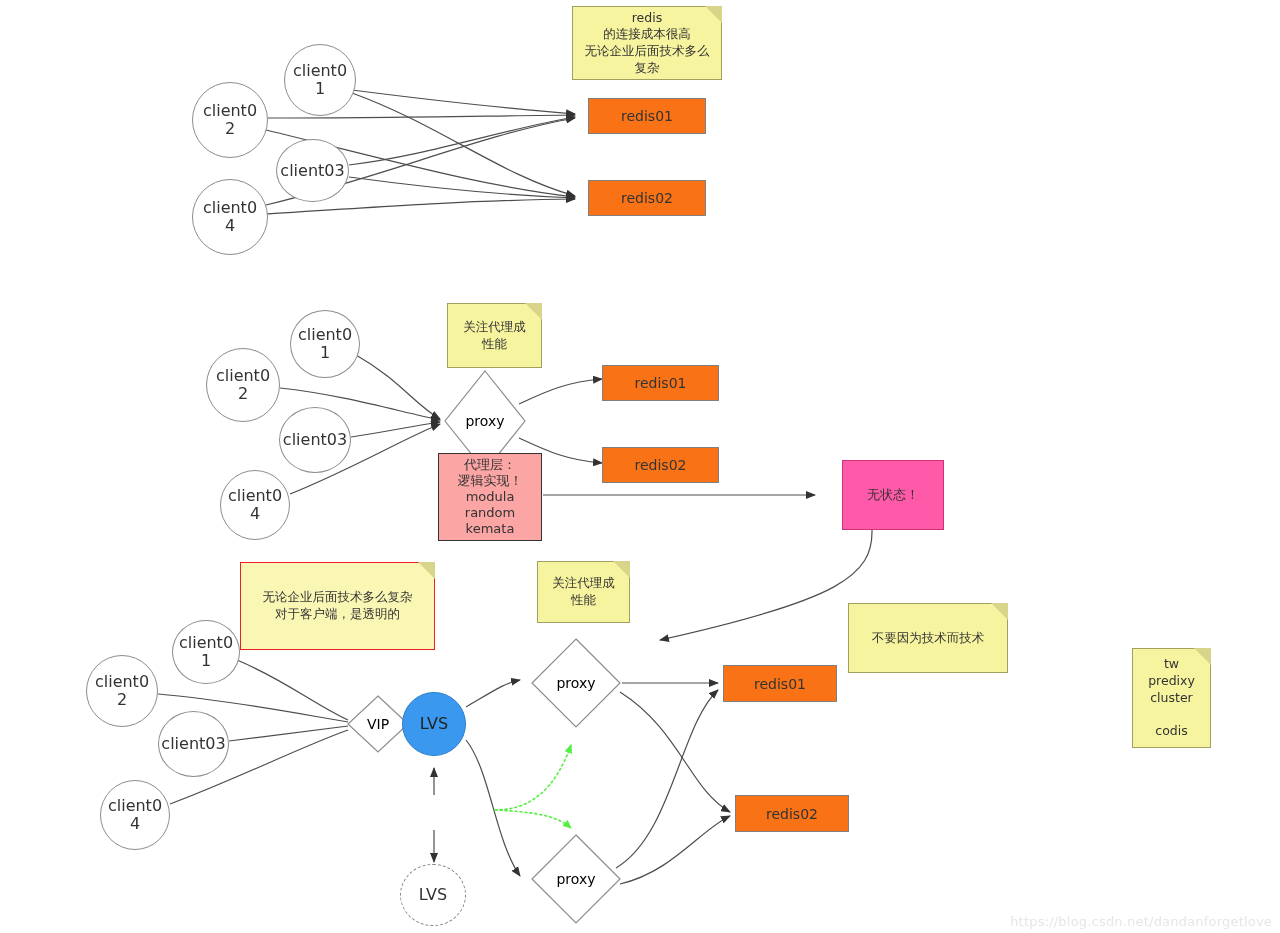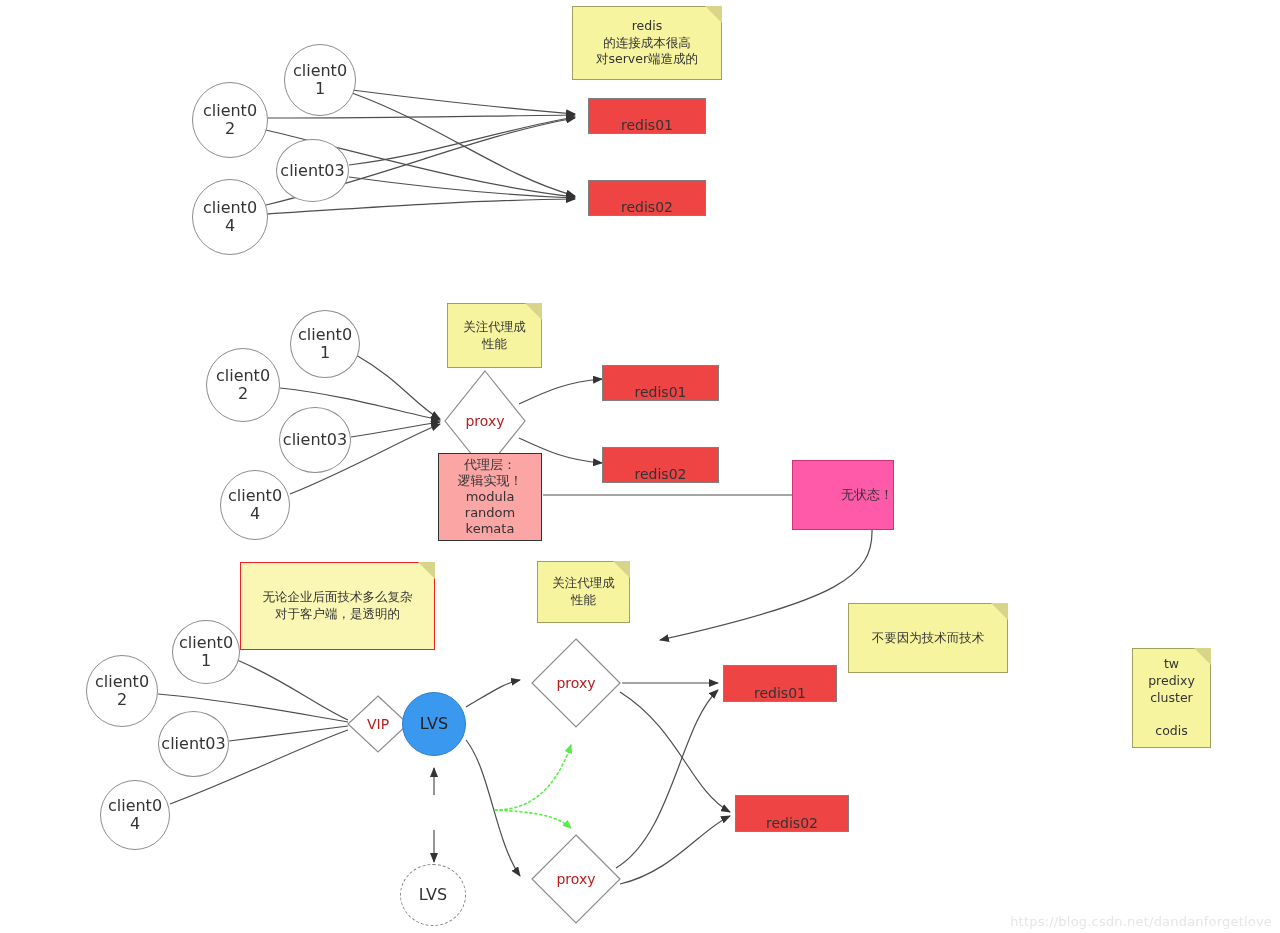--- a/index.html
+++ b/index.html
@@ -57,23 +57,22 @@
     background: #3a99ee;
     border-color: #2b7fcc;
     color: #222222;
   }
   .circle.dashed {
     border: 1.4px dashed #808080;
     background: #ffffff;
   }
   .rectbox {
     border: 1.4px solid #808080;
-    background: #ef4444;
+    background: #f97316;
     font-size: 14px;
-    align-items: flex-end;
   }
   .greenbox {
     border: 1.2px solid #333333;
     background: #fca5a5;
     font-size: 13px;
     line-height: 1.22;
     flex-direction: column;
   }
   .pinkbox {
     border: 1.2px solid #cc3377;
@@ -93,21 +92,21 @@
   .diamond-label {
     position: absolute;
     left: 0;
     top: 0;
     width: 100%;
     height: 100%;
     display: flex;
     align-items: center;
     justify-content: center;
     font-size: 14px;
-    color: #b91c1c;
+    color: #000000;
     pointer-events: none;
   }
   .note {
     position: absolute;
     box-sizing: border-box;
     background: #f7f4a0;
     border: 1px solid #a0a060;
     font-size: 12.5px;
     color: #333333;
     line-height: 1.34;
@@ -237,21 +236,21 @@
   <div class="node rectbox" style="left:588px; top:98px; width:118px; height:36px;">
     <span>redis01</span>
   </div>
   <div class="node rectbox" style="left:588px; top:180px; width:118px; height:36px;">
     <span>redis02</span>
   </div>
   <div class="note" style="left:572px; top:6px; width:150px; height:74px;">
     <span class="fold"></span>
     <span class="note-text">redis
 的连接成本很高
-对server端造成的</span>
+无论企业后面技术多么复杂</span>
   </div>
 
   <div class="node circle" style="left:290px; top:310px; width:70px; height:68px;">
     <span class="note-text">client0
 1</span>
   </div>
   <div class="node circle" style="left:206px; top:348px; width:74px; height:74px;">
     <span class="note-text">client0
 2</span>
   </div>
@@ -284,21 +283,21 @@
   </div>
 
   <div class="node greenbox" style="left:438px; top:453px; width:104px; height:88px;">
     <span class="note-text">代理层：
 逻辑实现！
 modula
 random
 kemata</span>
   </div>
 
-  <div class="node pinkbox" style="left:792px; top:460px; width:102px; height:70px;justify-content:flex-end;">
+  <div class="node pinkbox" style="left:842px; top:460px; width:102px; height:70px;">
     <span>无状态！</span>
   </div>
 
   <div class="note redborder" style="left:240px; top:562px; width:195px; height:88px;text-align:center;">
     <span class="fold"></span>
     <span class="note-text">无论企业后面技术多么复杂
 对于客户端，是透明的</span>
   </div>
 
   <div class="note" style="left:537px; top:561px; width:93px; height:62px;">

